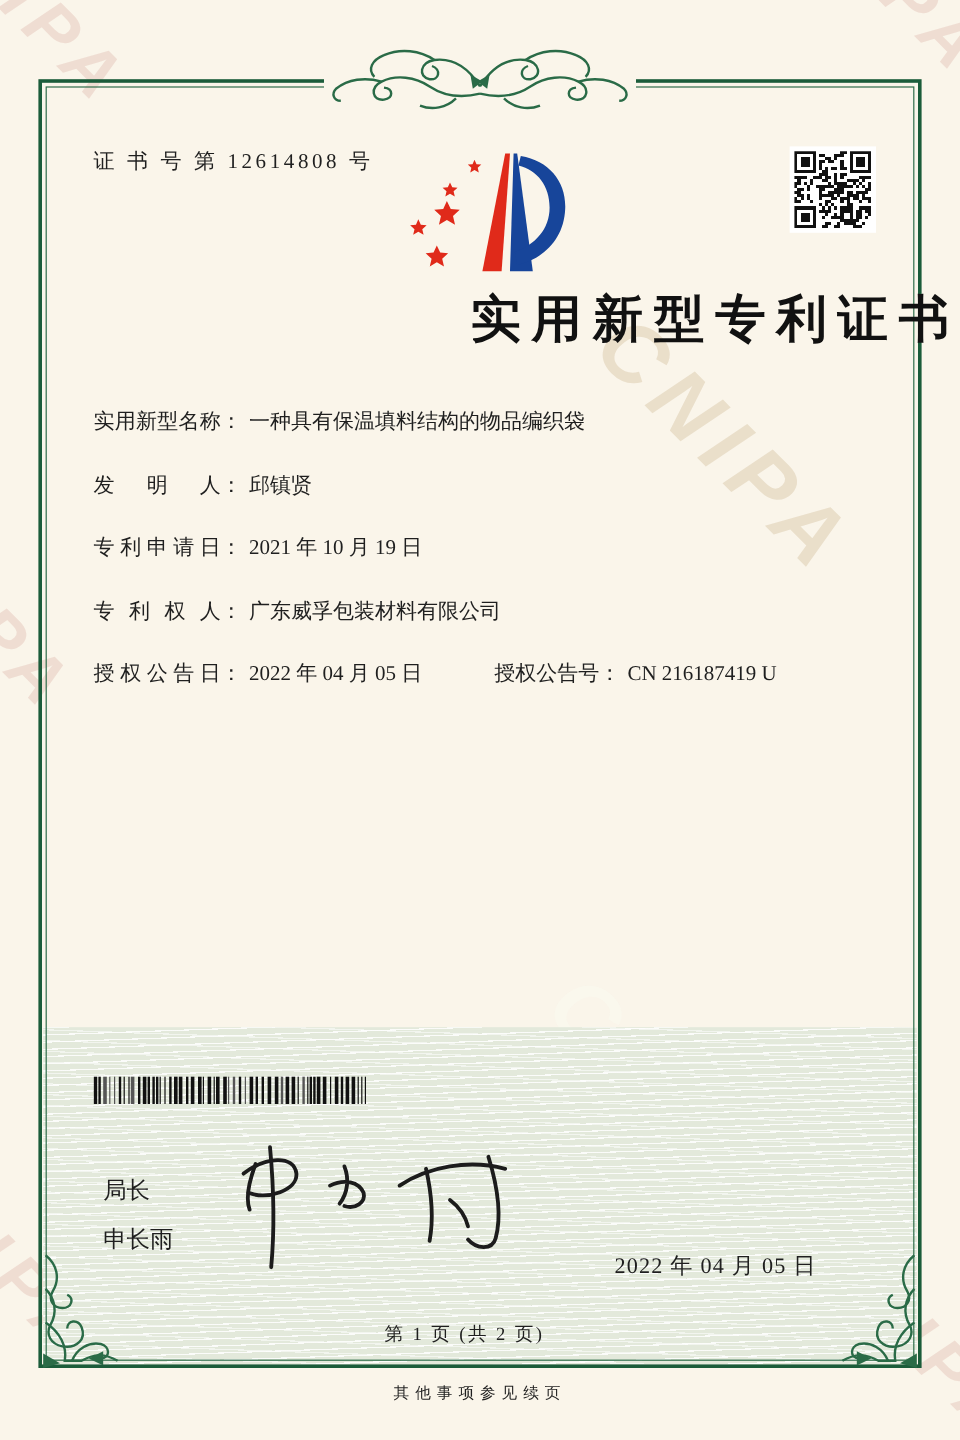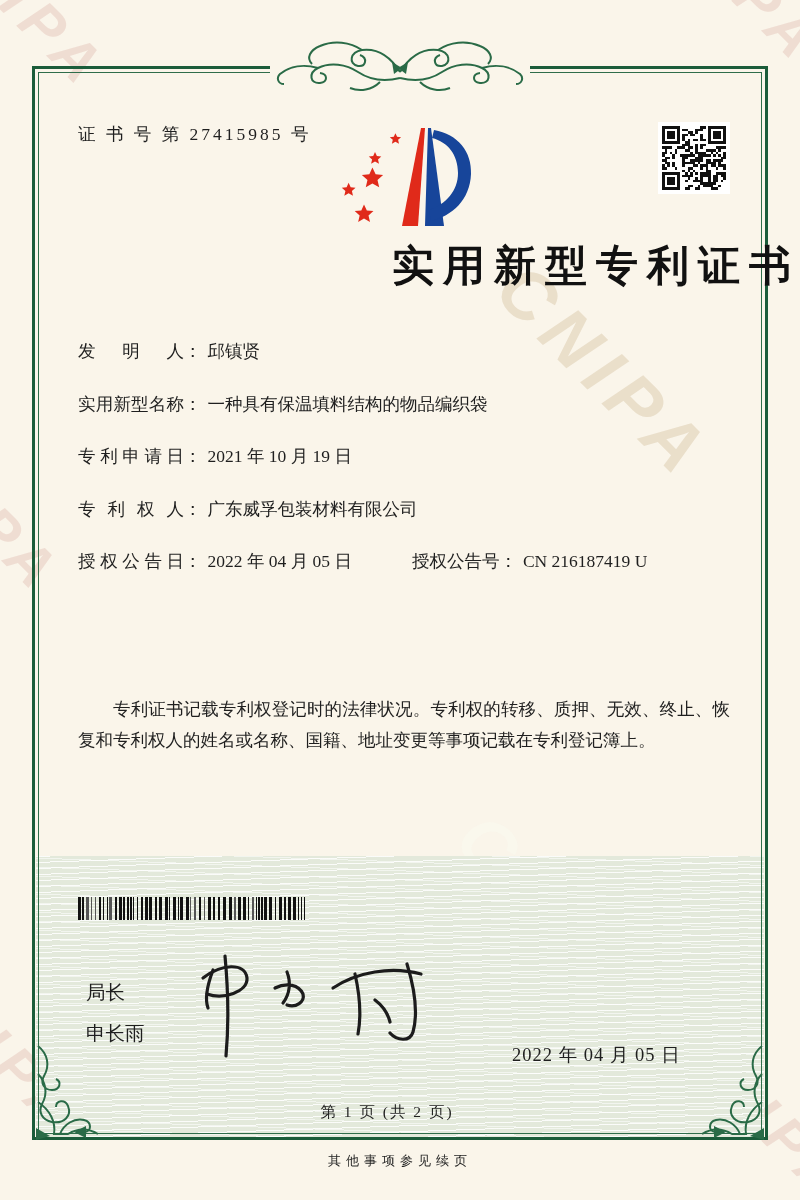--- a/index.html
+++ b/index.html
@@ -136,21 +136,21 @@
       <path d="M4,58 C16,66 22,78 20,90 L34,90 C44,84 54,84 64,90"></path>
       <path d="M26,90 C30,80 40,74 50,76 C58,78 58,88 50,88"></path>
     </g>
     <g fill="#2a6b47">
       <path d="M2,84 L16,92 L2,96 Z"></path>
       <path d="M40,88 L52,82 L52,94 Z"></path>
     </g>
   </g>
 </svg>
 
-<div class="certno">证 书 号 第 27415985 号</div>
+<div class="certno">证 书 号 第 12614808 号</div>
 
 <svg class="logo" viewBox="0 0 150 112">
   <g fill="#e02a1a">
     <path d="M46 8 l1.9 4 4.4.4 -3.3 3 1 4.3 -4-2.3 -3.9 2.3 1-4.3 -3.3-3 4.4-.4 Z" transform="translate(26,4) scale(0.9)"></path>
     <path d="M46 8 l1.9 4 4.4.4 -3.3 3 1 4.3 -4-2.3 -3.9 2.3 1-4.3 -3.3-3 4.4-.4 Z" transform="translate(1,22)"></path>
     <path d="M46 8 l1.9 4 4.4.4 -3.3 3 1 4.3 -4-2.3 -3.9 2.3 1-4.3 -3.3-3 4.4-.4 Z" transform="translate(-10,42) scale(1.7) translate(-14,-6)"></path>
     <path d="M46 8 l1.9 4 4.4.4 -3.3 3 1 4.3 -4-2.3 -3.9 2.3 1-4.3 -3.3-3 4.4-.4 Z" transform="translate(-30,52) scale(1.1)"></path>
     <path d="M46 8 l1.9 4 4.4.4 -3.3 3 1 4.3 -4-2.3 -3.9 2.3 1-4.3 -3.3-3 4.4-.4 Z" transform="translate(-18,78) scale(1.5) translate(-10,-5)"></path>
     <path d="M93,6 L97,6 L90,104 L74,104 Z"></path>
   </g>
@@ -471,38 +471,37 @@
       <rect x="4" y="24" width="1" height="1" fill="#111"></rect>
       <rect x="5" y="24" width="1" height="1" fill="#111"></rect>
       <rect x="6" y="24" width="1" height="1" fill="#111"></rect>
     </svg>
 </div>
 
 <div class="title">实用新型专利证书</div>
 
 <div class="fields">
   <div class="frow">
-    <span class="flabel">发明人</span><span class="fcolon">：</span><span>邱镇贤</span>
+    <span class="flabel">实用新型名称</span><span class="fcolon">：</span><span>一种具有保温填料结构的物品编织袋</span>
   </div>
   <div class="frow">
-    <span class="flabel">实用新型名称</span><span class="fcolon">：</span><span>一种具有保温填料结构的物品编织袋</span>
+    <span class="flabel">发明人</span><span class="fcolon">：</span><span>邱镇贤</span>
   </div>
   <div class="frow">
     <span class="flabel">专利申请日</span><span class="fcolon">：</span><span>2021 年 10 月 19 日</span>
   </div>
   <div class="frow">
     <span class="flabel">专利权人</span><span class="fcolon">：</span><span>广东威孚包装材料有限公司</span>
   </div>
   <div class="frow">
     <span class="flabel">授权公告日</span><span class="fcolon">：</span><span>2022 年 04 月 05 日</span><span class="grant-no">授权公告号</span><span class="fcolon">：</span><span>CN 216187419 U</span>
   </div>
 </div>
 
 <div class="paras">
-  <p>专利证书记载专利权登记时的法律状况。专利权的转移、质押、无效、终止、恢复和专利权人的姓名或名称、国籍、地址变更等事项记载在专利登记簿上。</p>
 </div>
 
 <svg class="barcode" id="barsvg" viewBox="0 0 230 23" preserveAspectRatio="none">
     <rect x="0" y="0" width="3" height="23" fill="#111"></rect>
     <rect x="4" y="0" width="2" height="23" fill="#111"></rect>
     <rect x="8" y="0" width="3" height="23" fill="#555"></rect>
     <rect x="13" y="0" width="1" height="23" fill="#555"></rect>
     <rect x="17" y="0" width="1" height="23" fill="#555"></rect>
     <rect x="21" y="0" width="2" height="23" fill="#111"></rect>
     <rect x="25" y="0" width="1" height="23" fill="#111"></rect>

